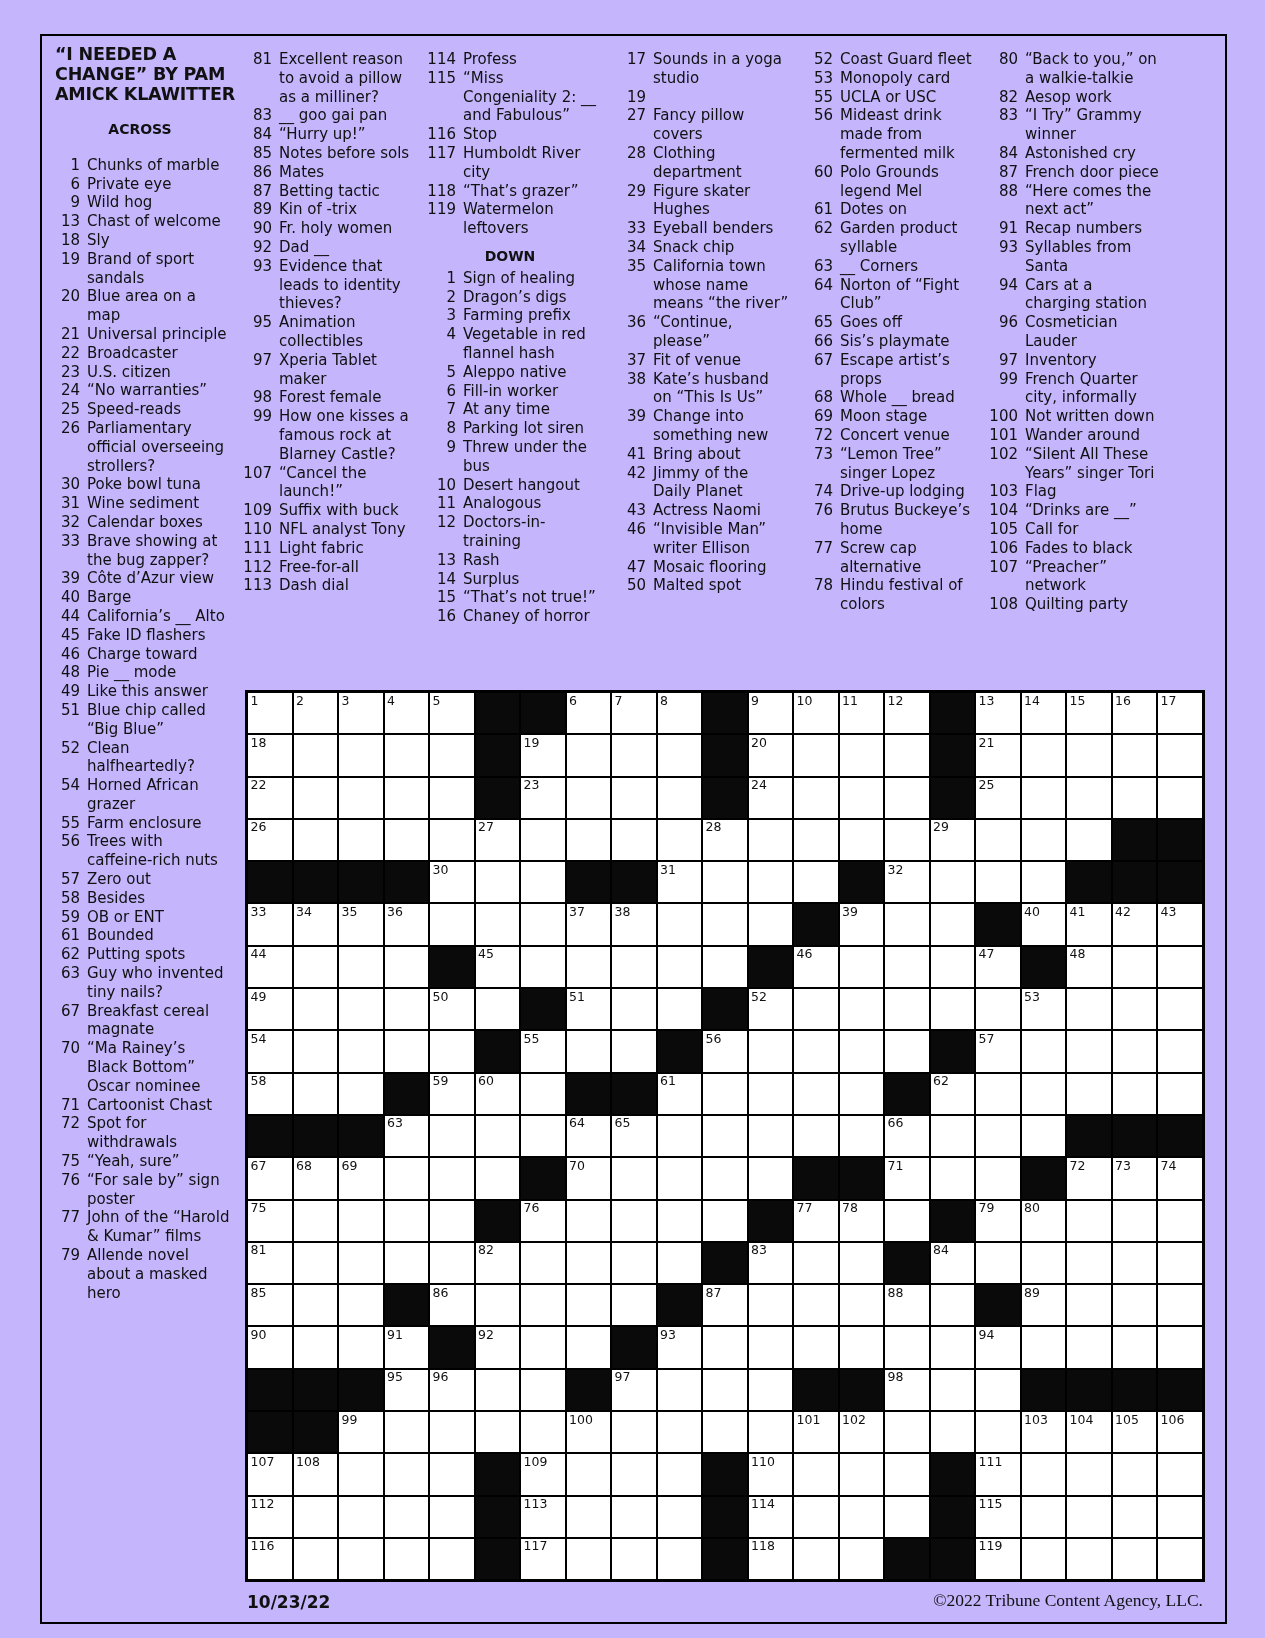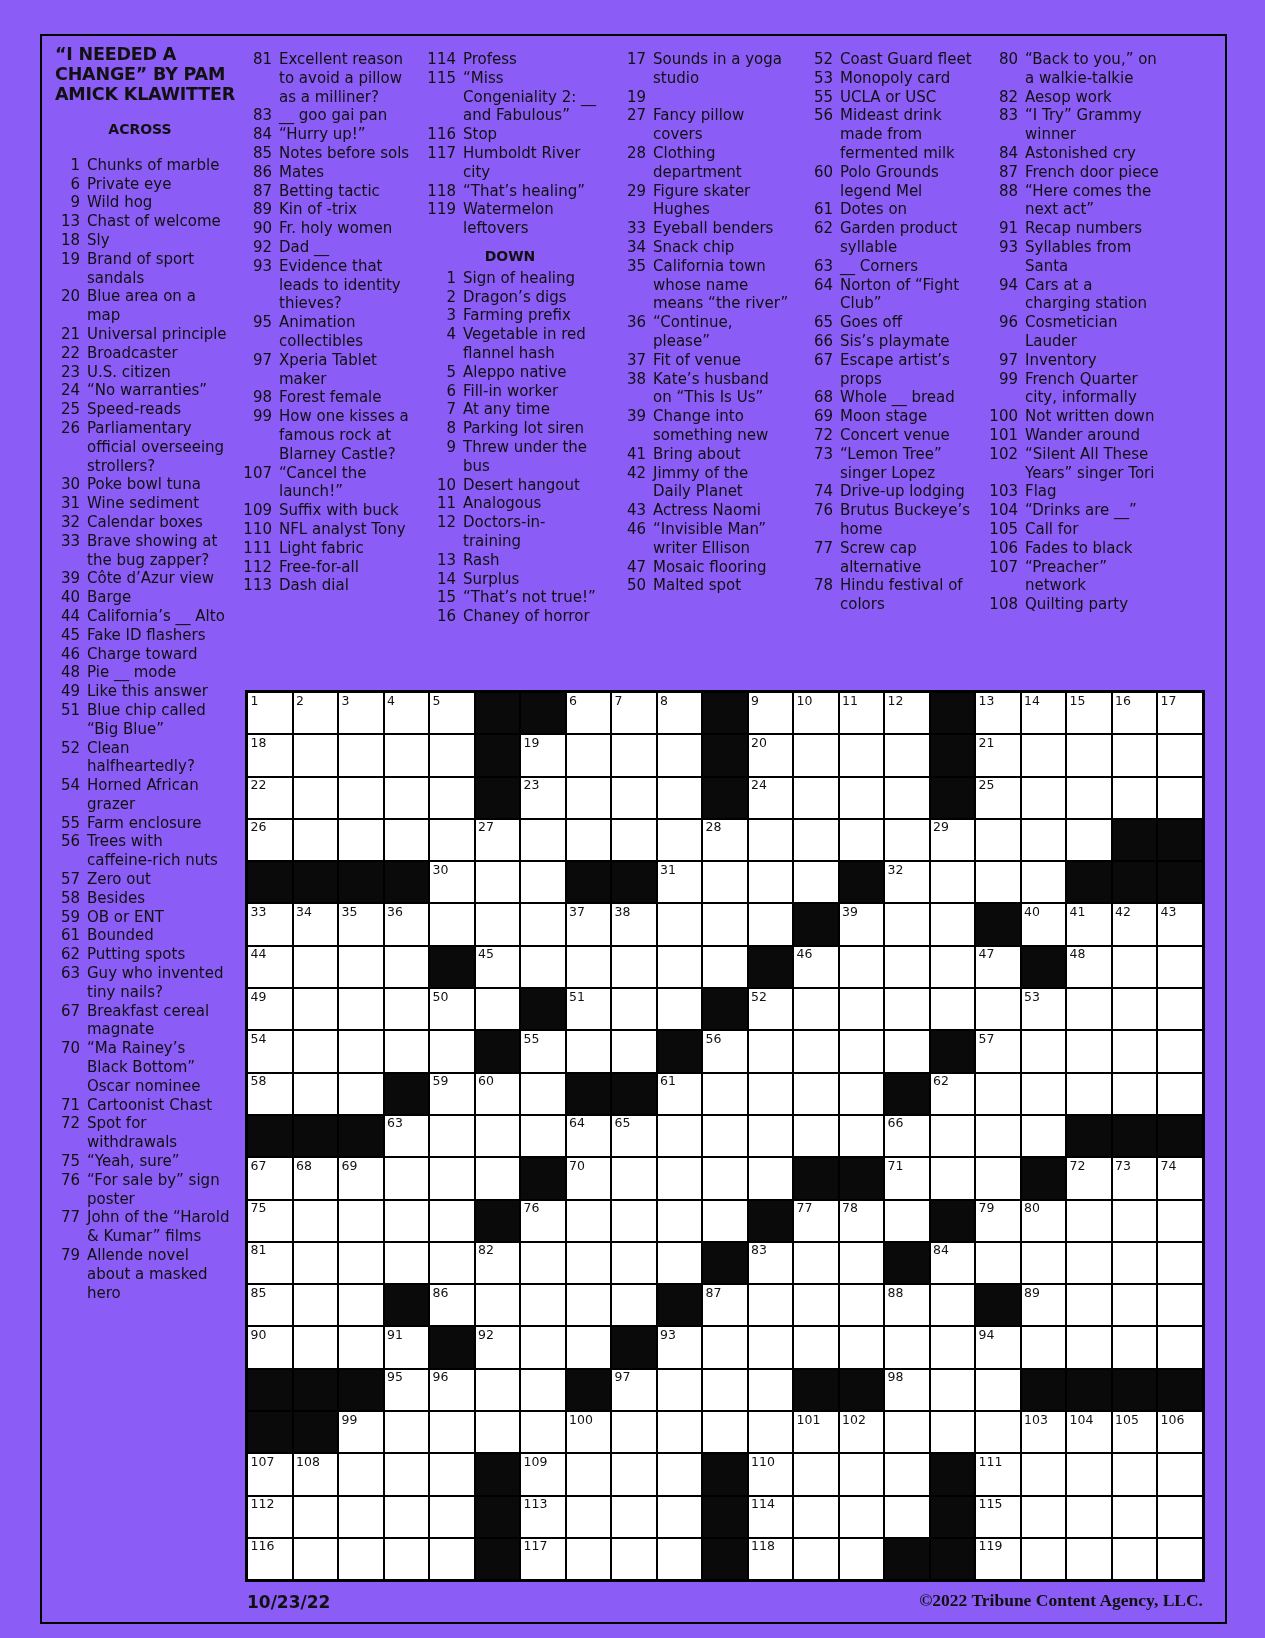--- a/index.html
+++ b/index.html
@@ -1,36 +1,36 @@
 <!DOCTYPE html>
 <html><head>
 <meta charset="utf-8">
 <style>
   html,body{margin:0;padding:0;background:#fff;}
-  #canvas{position:relative;width:1265px;height:1638px;background:#8b5cf6;
+  #canvas{position:relative;width:1265px;height:1638px;background:#c4b5fd;
     font-family:"DejaVu Sans","Liberation Sans",sans-serif;color:#111;overflow:hidden;}
   .frame{position:absolute;left:40px;top:34px;width:1183px;height:1586px;
     border:2px solid #000;pointer-events:none;}
   .title{position:absolute;left:55px;top:44px;width:190px;
     font-size:17.5px;font-weight:bold;line-height:20px;letter-spacing:-0.2px;}
   .col-header{font-size:14px;font-weight:bold;text-align:center;margin:0 0 3px 0;}
   .clue-col{position:absolute;font-size:15px;line-height:18.8px;}
   .clue{display:flex;align-items:flex-start;}
   .cn{flex:none;text-align:right;padding-right:7px;}
   .ct{flex:1;min-width:0;}
   .w30 .cn{width:30px;} .w38 .cn{width:38px;}
   #grid{position:absolute;left:245px;top:690px;background:#000;
     border:3px solid #000;display:grid;
     grid-template-columns:repeat(21,43.5px);grid-template-rows:repeat(21,40.3px);
     grid-gap:2px;}
   .cell{background:#fff;position:relative;}
   .cell.black{background:#0a0a0a;}
   .cell .num{position:absolute;left:2.5px;top:0.5px;font-size:12.5px;line-height:13px;color:#111;}
   .footer-date{position:absolute;left:247px;top:1592px;font-size:17px;font-weight:bold;}
-  .footer-copy{position:absolute;right:62px;top:1590px;font-size:17.5px;font-weight:bold;
+  .footer-copy{position:absolute;right:62px;top:1590px;font-size:17.5px;font-weight:normal;
     font-family:"Liberation Serif","DejaVu Serif",serif;}
   
   #col1{left:50px;top:120px;width:180px;}
   #col1 .clues{margin-top:17px;}
   #col2{left:234px;top:50px;width:182px;}
   #col3{left:418px;top:50px;width:184px;}
   #col3 .col-header{margin-top:9px;margin-bottom:3px;}
   #col4{left:608px;top:50px;width:182px;}
   #col5{left:795px;top:50px;width:182px;}
   #col6{left:980px;top:50px;width:182px;}
@@ -324,21 +324,21 @@
         <div class="clue">
           <span class="cn">116</span>
           <span class="ct">Stop</span>
         </div>
         <div class="clue">
           <span class="cn">117</span>
           <span class="ct">Humboldt River city</span>
         </div>
         <div class="clue">
           <span class="cn">118</span>
-          <span class="ct">“That’s healing”</span>
+          <span class="ct">“That’s grazer”</span>
         </div>
         <div class="clue">
           <span class="cn">119</span>
           <span class="ct">Watermelon leftovers</span>
         </div>
       </div>
     <div class="col-header">DOWN</div>
     <div class="clues">
         <div class="clue">
           <span class="cn">1</span>

